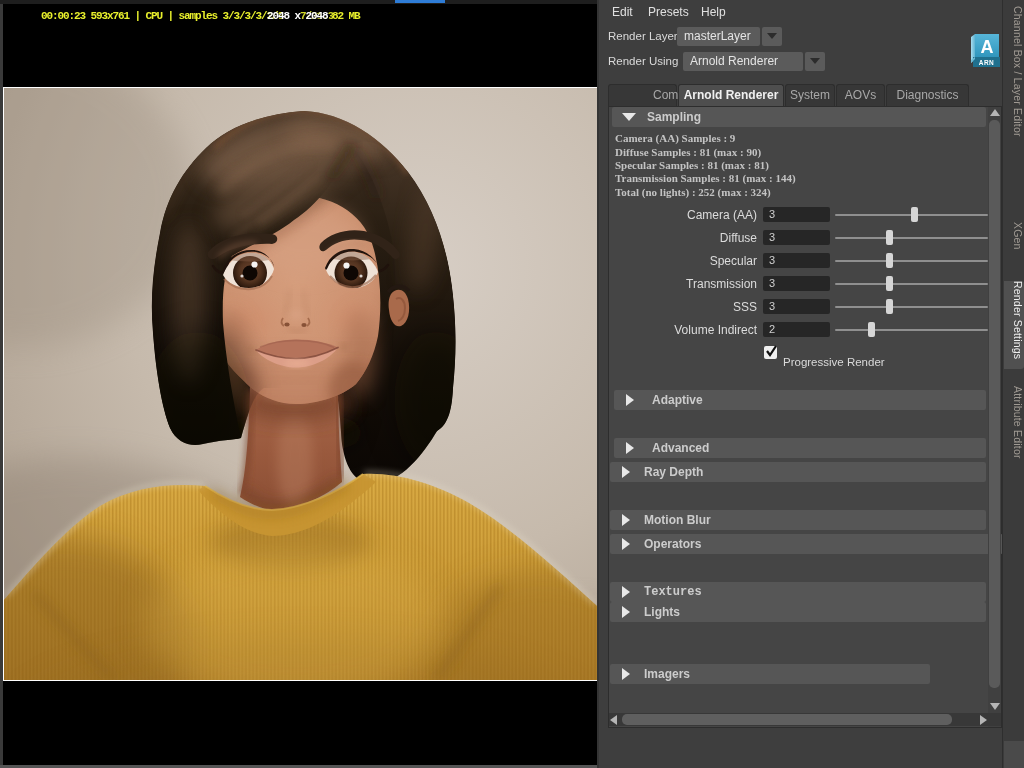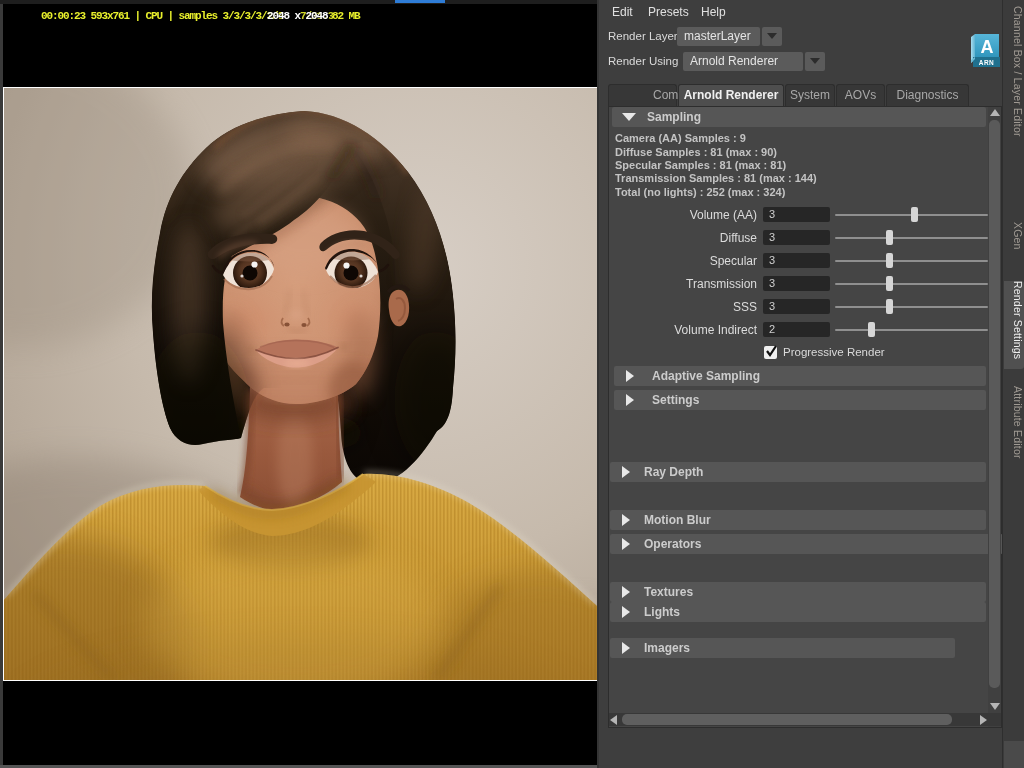--- a/index.html
+++ b/index.html
@@ -36,21 +36,21 @@
 
 #content{position:absolute;left:608px;top:106px;width:394px;height:622px;background:#454545;
 border:1px solid #2d2d2d;}
 .secbar{position:absolute;height:20px;background:#565656;border-radius:2px;
 font-size:12px;font-weight:bold;color:#cccccc;}
 .secbar .t{position:absolute;left:38px;top:3px;}
 .tri-r{position:absolute;left:12px;top:4px;width:0;height:0;border-top:6px solid transparent;
 border-bottom:6px solid transparent;border-left:8px solid #e8e8e8;}
 .tri-d{position:absolute;left:10px;top:6px;width:0;height:0;border-left:7px solid transparent;
 border-right:7px solid transparent;border-top:8px solid #e8e8e8;}
-.stat{position:absolute;left:17px;font-size:11px;font-weight:bold;color:#c3c3c3;}
+.stat{position:absolute;left:17px;font-size:11px;font-weight:bold;color:#c3c3c3;font-family:Liberation Serif, serif;}
 .rowlbl{position:absolute;font-size:12px;color:#dcdcdc;width:150px;text-align:right;}
 .ibox{position:absolute;left:165px;width:67px;height:15px;background:#262626;border-radius:2px;
 font-size:11px;color:#cfcfcf;padding:1px 0 0 6px;}
 .track{position:absolute;left:237px;width:153px;height:2px;background:#8f8f8f;border-radius:1px;}
 .handle{position:absolute;width:7px;height:15px;background:#d6d6d6;border-radius:2px;}
 
 #vscroll{position:absolute;left:988px;top:107px;width:13px;height:620px;background:#404040;}
 #vthumb{position:absolute;left:989px;top:120px;width:11px;height:568px;background:#5a5a5a;border-radius:5px;}
 #hscroll{position:absolute;left:609px;top:713px;width:392px;height:13px;background:#383838;}
 #hthumb{position:absolute;left:622px;top:714px;width:330px;height:11px;background:#5f5f5f;border-radius:5px;}
@@ -364,21 +364,21 @@
     <div class="tri-d"></div>
       <div class="t" style="left:35px;">Sampling</div>
   </div>
   <div class="stat" style="left:615px;top:132px;">Camera (AA) Samples : 9</div>
   <div class="stat" style="left:615px;top:146px;">Diffuse Samples : 81 (max : 90)</div>
   <div class="stat" style="left:615px;top:159px;">Specular Samples : 81 (max : 81)</div>
   <div class="stat" style="left:615px;top:172px;">Transmission Samples : 81 (max : 144)</div>
   <div class="stat" style="left:615px;top:186px;">Total (no lights) : 252 (max : 324)</div>
 
   <div id="rows">
-      <div class="rowlbl" style="left:607px;top:208px;">Volume (AA)</div>
+      <div class="rowlbl" style="left:607px;top:208px;">Camera (AA)</div>
       <div class="ibox" style="left:763px;top:207px;">3</div>
       <div class="track" style="left:835px;top:214px;"></div>
       <div class="handle" style="left:911px;top:207px;"></div>
       <div class="rowlbl" style="left:607px;top:231px;">Diffuse</div>
       <div class="ibox" style="left:763px;top:230px;">3</div>
       <div class="track" style="left:835px;top:237px;"></div>
       <div class="handle" style="left:886px;top:230px;"></div>
       <div class="rowlbl" style="left:607px;top:254px;">Specular</div>
       <div class="ibox" style="left:763px;top:253px;">3</div>
       <div class="track" style="left:835px;top:260px;"></div>
@@ -394,52 +394,52 @@
       <div class="rowlbl" style="left:607px;top:323px;">Volume Indirect</div>
       <div class="ibox" style="left:763px;top:322px;">2</div>
       <div class="track" style="left:835px;top:329px;"></div>
       <div class="handle" style="left:868px;top:322px;"></div>
     </div>
 
   <div class="abs" style="left:764px;top:346px;width:13px;height:13px;background:#f0f0f0;border-radius:2px;"></div>
   <svg class="abs" style="left:764px;top:344px;" width="15" height="15" viewBox="0 0 15 15">
     <path d="M3 7 L6 11 L12 2" stroke="#111" stroke-width="2.2" fill="none"></path>
   </svg>
-  <div class="lbl" style="left:783px;top:346px;">Progressive Render</div>
-
-  <div class="secbar" style="left:614px;top:366px;width:372px;">
-      <div class="tri-r"></div>
-      <div class="t">Adaptive Sampling</div>
-    </div>
+  <div class="lbl" style="left:783px;top:356px;">Progressive Render</div>
+
   <div class="secbar" style="left:614px;top:390px;width:372px;">
       <div class="tri-r"></div>
-      <div class="t">Settings</div>
+      <div class="t">Adaptive</div>
+    </div>
+  <div class="secbar" style="left:614px;top:438px;width:372px;">
+      <div class="tri-r"></div>
+      <div class="t">Advanced</div>
     </div>
 
   <div class="secbar" style="left:610px;top:462px;width:376px;">
       <div class="tri-r"></div>
       <div class="t" style="left:34px;">Ray Depth</div>
     </div>
   <div class="secbar" style="left:610px;top:510px;width:376px;">
       <div class="tri-r"></div>
       <div class="t" style="left:34px;">Motion Blur</div>
     </div>
   <div class="secbar" style="left:610px;top:534px;width:393px;">
       <div class="tri-r"></div>
       <div class="t" style="left:34px;">Operators</div>
     </div>
   <div class="secbar" style="left:610px;top:558px;width:376px;margin-top:44px;">
       <div class="tri-r"></div>
       <div class="t" style="left:34px;">Lights</div>
     </div>
   <div class="secbar" style="left:610px;top:582px;width:376px;">
       <div class="tri-r"></div>
-      <div class="t" style="left:34px;">Textures</div>
-    </div>
-  <div class="secbar" style="left:610px;top:638px;width:345px;">
+      <div class="t" style="left:34px;font-family:Liberation Mono, monospace;">Textures</div>
+    </div>
+  <div class="secbar" style="left:610px;top:664px;width:320px;">
       <div class="tri-r"></div>
       <div class="t" style="left:34px;">Imagers</div>
     </div>
 
   <div id="vscroll"></div>
   <div id="vthumb"></div>
   <div class="sarr" style="left:990px;top:109px;border-left:5px solid transparent;border-right:5px solid transparent;border-bottom:7px solid #b5b5b5;"></div>
   <div class="sarr" style="left:990px;top:703px;border-left:5px solid transparent;border-right:5px solid transparent;border-top:7px solid #b5b5b5;"></div>
   <div id="hscroll"></div>
   <div id="hthumb"></div>

